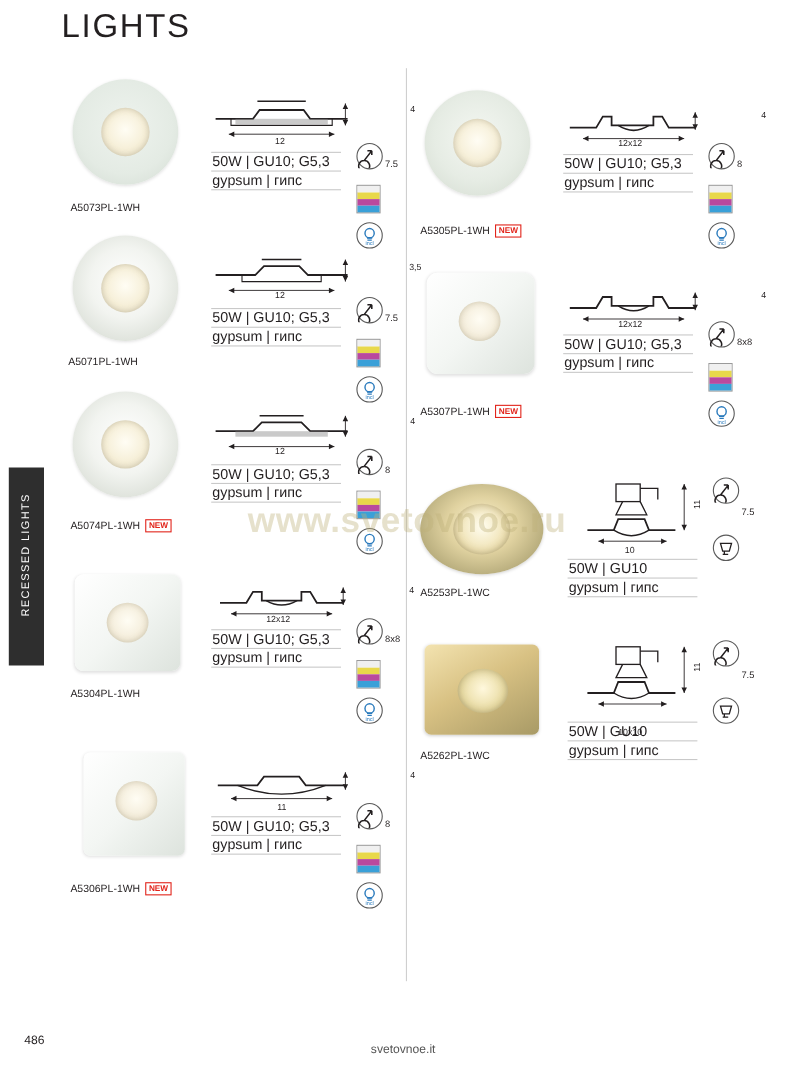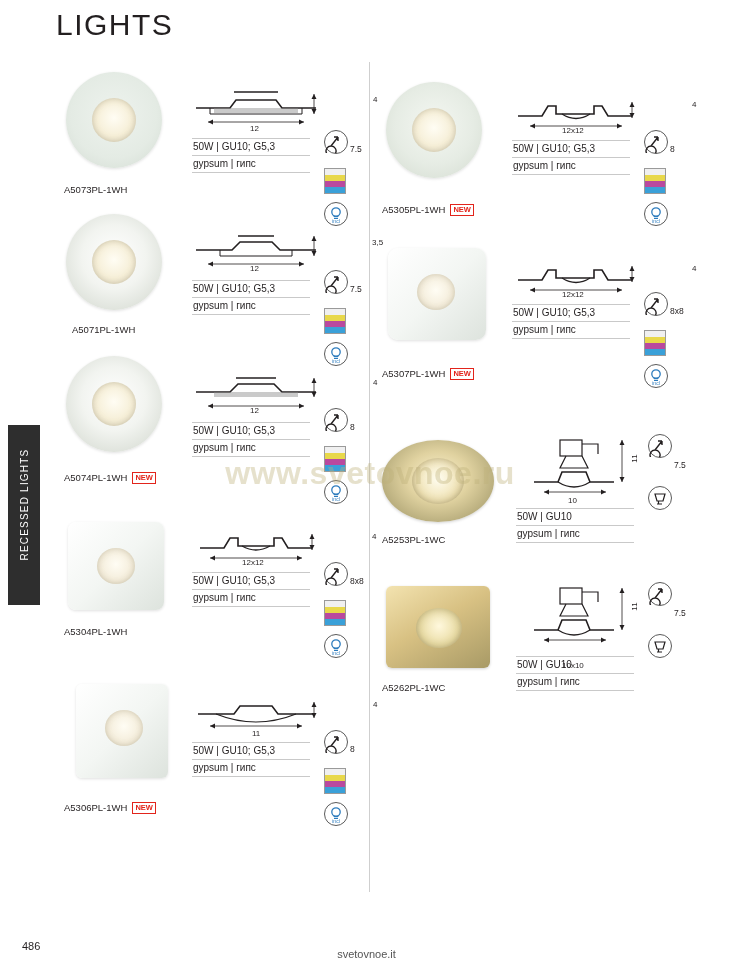--- a/index.html
+++ b/index.html
@@ -87,21 +87,21 @@
     border:1px solid #e2241b;
     color:#e2241b;
     font-size:7.5px;
     font-weight:bold;
     padding:0 2px;
     line-height:10px;
     vertical-align:1px;
   }
   .specs {
     position:absolute;
-    font-size:10px;
+    font-size:13px;
     color:#231f20;
     width:118px;
   }
   .specs .line {
     border-bottom:1px solid #c9c9c9;
     padding:2px 0 2px 1px;
     line-height:12px;
   }
   .specs .line:first-child { border-top:1px solid #c9c9c9; }
 
@@ -297,21 +297,21 @@
     <div class="icon-cell" style="margin-top:8px;">
       <div class="icon-circ">
         <svg width="22" height="22" viewBox="0 0 22 22">
             <circle cx="11" cy="9" r="4.2" fill="none" stroke="#2b7bbd" stroke-width="1.3"></circle>
             <path d="M8.6 13.5 h4.8 M9 15.3 h4" stroke="#2b7bbd" stroke-width="1.2"></path>
             <text x="11" y="20" font-size="5" text-anchor="middle" fill="#2b7bbd" font-family="sans-serif">incl</text>
           </svg>
       </div>
     </div>
   </div>
-  <div class="code-row" style="left:10px; top:112px;">
+  <div class="code-row" style="left:0; top:112px;">
     <span>A5071PL-1WH</span>
   </div>
 </div>
 
 <div class="product" style="left:62px; top:352px; width:300px; height:135px;">
   <div class="photo" style="left:4px; top:4px;">
     <div class="ph-round"></div>
   </div>
   <svg class="draw" style="left:128px; top:14px;" width="132" height="52" viewBox="0 0 132 52">
     <path d="M6 26 L40 26 L48 18 L84 18 L92 26 L126 26" fill="none" stroke="#231f20" stroke-width="1.6"></path>

